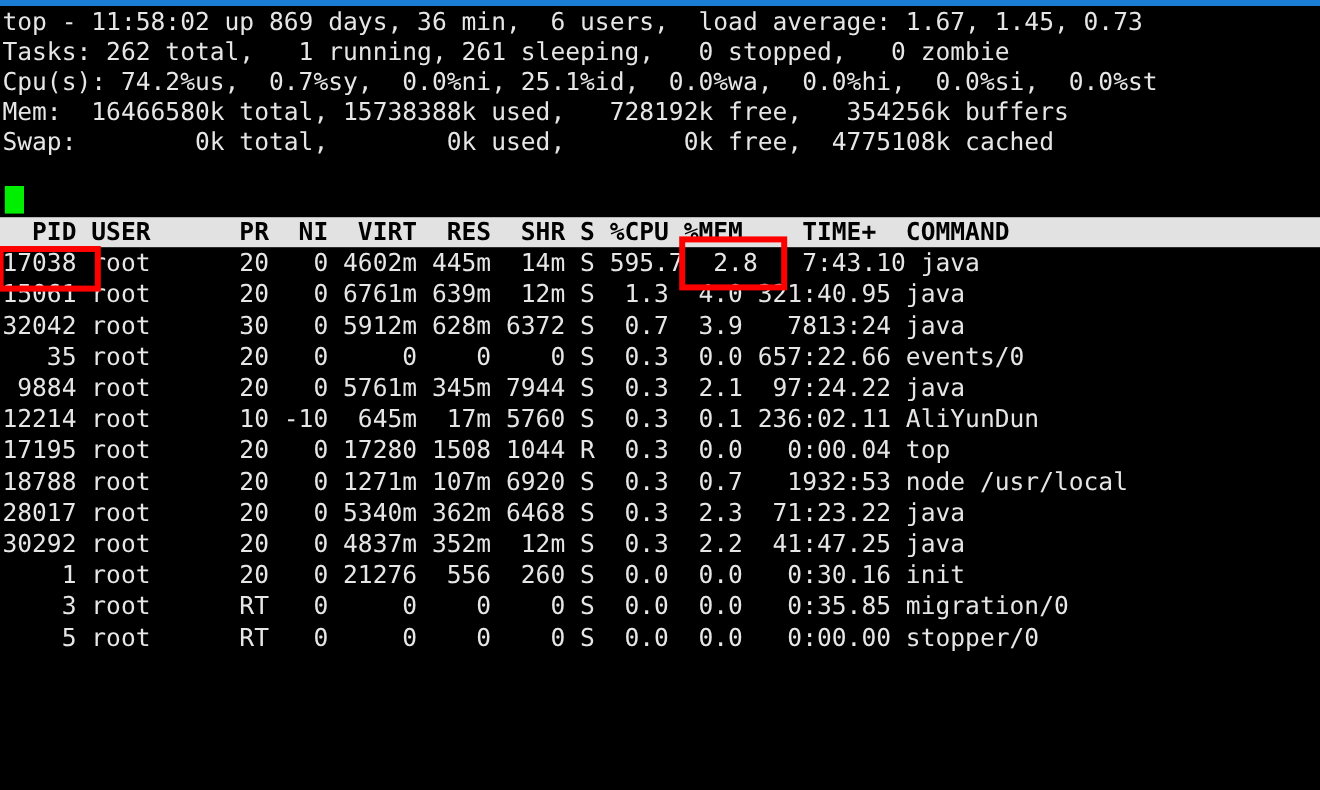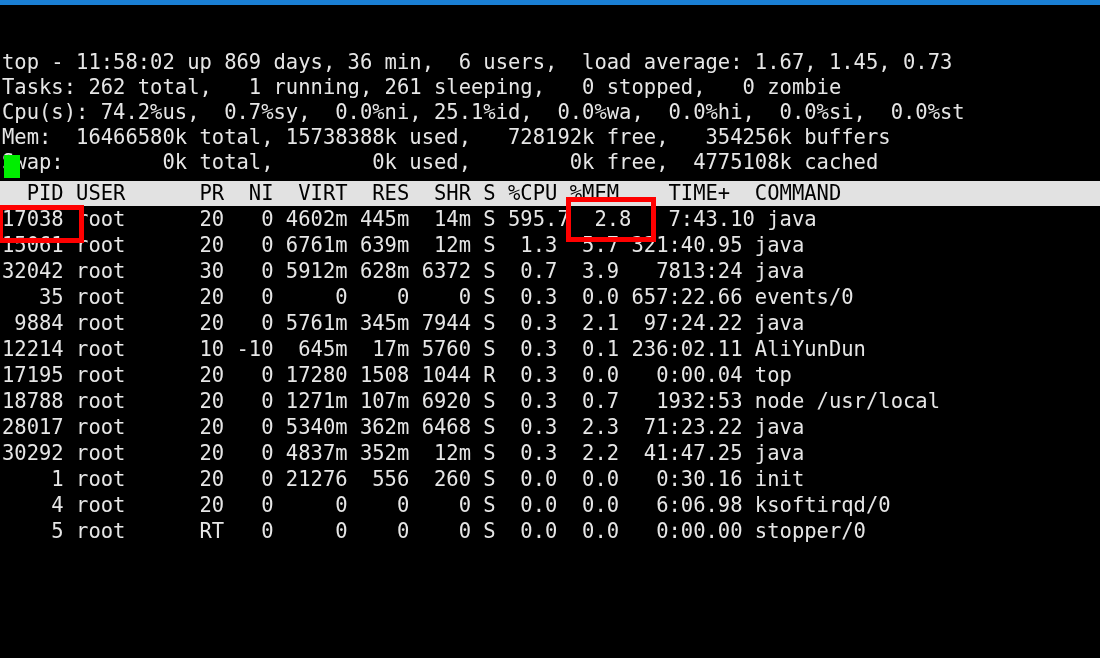--- a/index.html
+++ b/index.html
@@ -24,21 +24,20 @@
     background: #1a7fd4;
   }
   
   .summary {
     position: absolute;
     left: 0;
     top: 6px;
     width: 1100px;
     padding-left: 2px;
     box-sizing: border-box;
-    margin-top: 44px;
   }
   .sline {
     display: block;
     color: #e6e6e6;
     font-size: 20.5px;
     line-height: 25px;
     height: 25px;
     white-space: pre;
     letter-spacing: 0px;
   }
@@ -66,20 +65,21 @@
     width: 1100px;
     height: 25px;
     background: #e2e2e2;
     color: #000000;
     font-size: 20.5px;
     line-height: 25px;
     white-space: pre;
     padding-left: 2px;
     box-sizing: border-box;
     overflow: hidden;
+    font-weight: bold;
   }
   .proc-body {
     position: absolute;
     left: 0;
     top: 206px;
     width: 1100px;
     height: 452px;
     overflow: hidden;
     padding-left: 2px;
     box-sizing: border-box;
@@ -141,31 +141,31 @@
   </div>
 
   <div class="cursor-row">
     <div class="cursor-block"></div>
   </div>
 
   <div class="proc-header">  PID USER      PR  NI  VIRT  RES  SHR S %CPU %MEM    TIME+  COMMAND</div>
 
   <div class="proc-body">
     <span class="prow">17038 root      20   0 4602m 445m  14m S 595.7  2.8   7:43.10 java</span>
-    <span class="prow">15061 root      20   0 6761m 639m  12m S  1.3  5.7 321:40.95 java</span>
+    <span class="prow">15061 root      20   0 6761m 639m  12m S  1.3  4.0 321:40.95 java</span>
     <span class="prow">32042 root      30   0 5912m 628m 6372 S  0.7  3.9   7813:24 java</span>
     <span class="prow">   35 root      20   0     0    0    0 S  0.3  0.0 657:22.66 events/0</span>
     <span class="prow"> 9884 root      20   0 5761m 345m 7944 S  0.3  2.1  97:24.22 java</span>
     <span class="prow">12214 root      10 -10  645m  17m 5760 S  0.3  0.1 236:02.11 AliYunDun</span>
     <span class="prow">17195 root      20   0 17280 1508 1044 R  0.3  0.0   0:00.04 top</span>
     <span class="prow">18788 root      20   0 1271m 107m 6920 S  0.3  0.7   1932:53 node /usr/local</span>
     <span class="prow">28017 root      20   0 5340m 362m 6468 S  0.3  2.3  71:23.22 java</span>
     <span class="prow">30292 root      20   0 4837m 352m  12m S  0.3  2.2  41:47.25 java</span>
     <span class="prow">    1 root      20   0 21276  556  260 S  0.0  0.0   0:30.16 init</span>
-    <span class="prow">    4 root      20   0     0    0    0 S  0.0  0.0   6:06.98 ksoftirqd/0</span>
+    <span class="prow">    3 root      RT   0     0    0    0 S  0.0  0.0   0:35.85 migration/0</span>
     <span class="prow">    5 root      RT   0     0    0    0 S  0.0  0.0   0:00.00 stopper/0</span>
   </div>
 
   <div class="redbox" id="redbox-pid"></div>
   <div class="redbox" id="redbox-cpu"></div>
 
 
 </div>
 
 </body></html>

